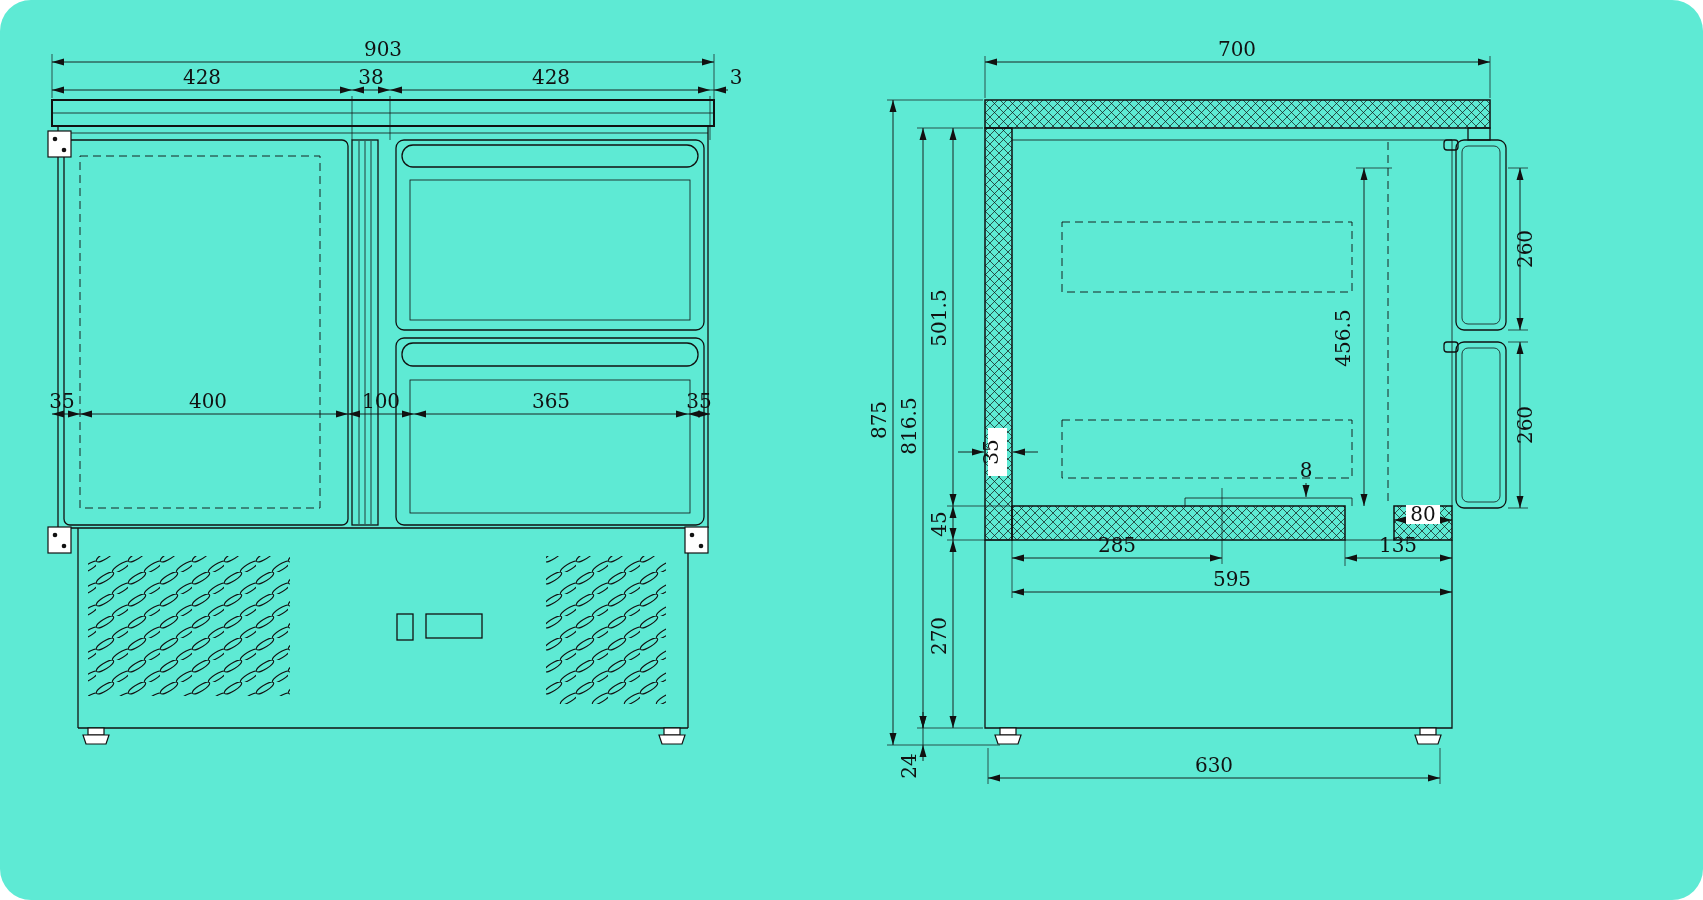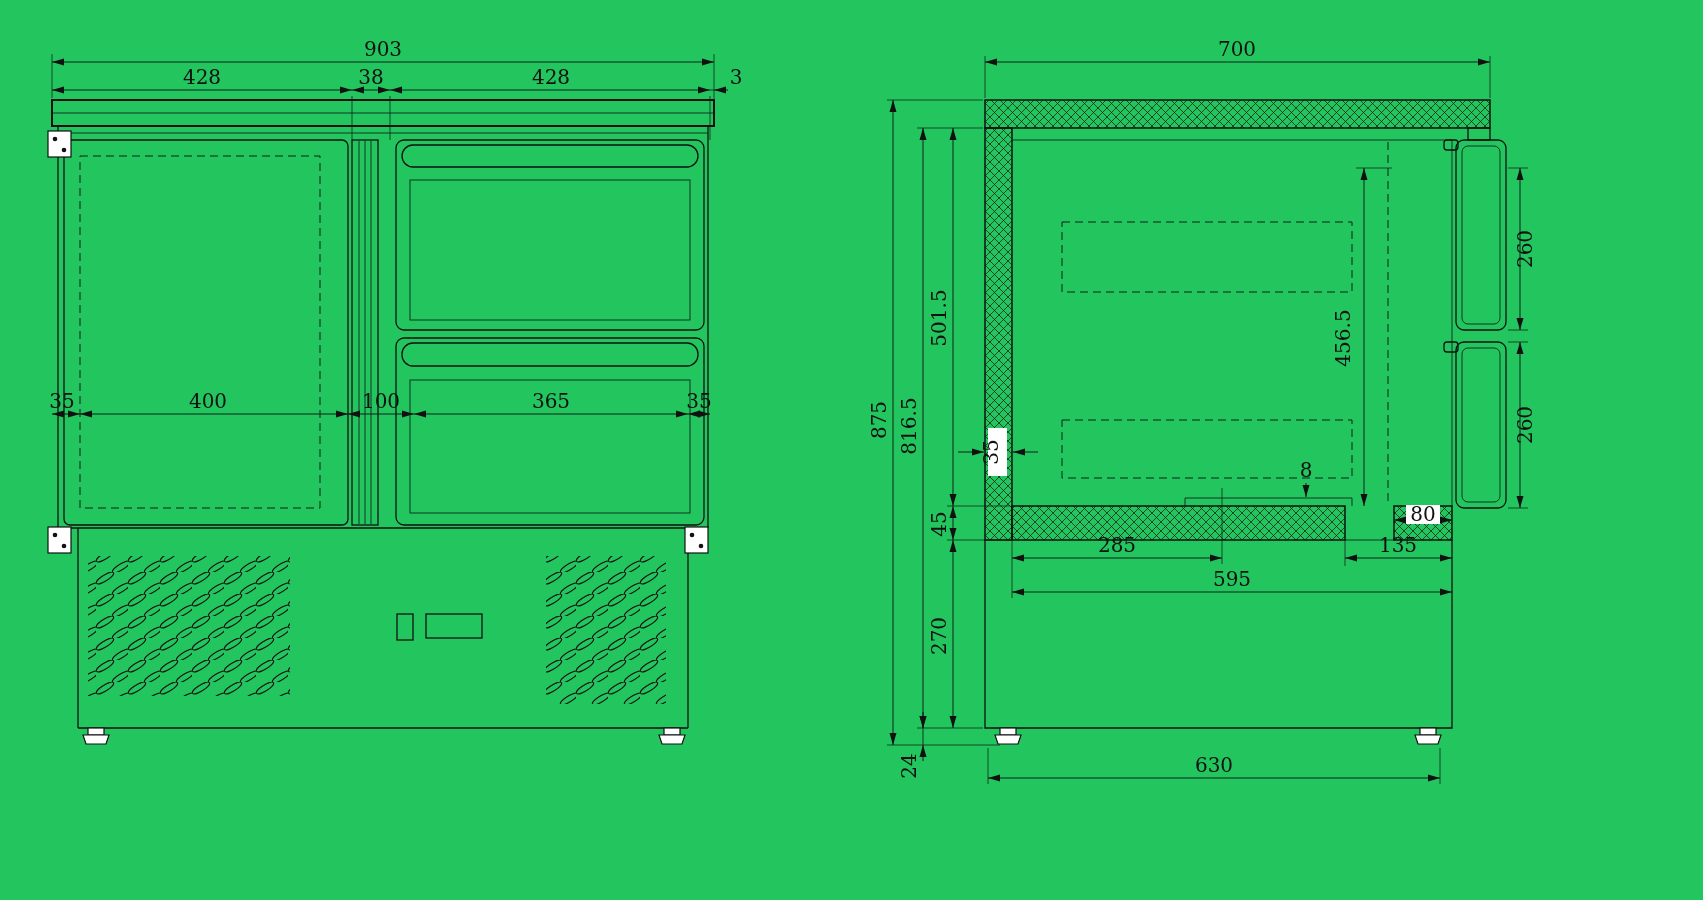--- a/index.html
+++ b/index.html
@@ -1,17 +1,17 @@
 <!DOCTYPE html>
 <html><head>
 <meta charset="utf-8">
 <style>
   html,body{margin:0;padding:0;background:#ffffff;}
-  .stage{position:relative;width:1703px;height:900px;background:#22c55e;overflow:hidden;
-         font-family:"DejaVu Serif", serif;}
+  .stage{position:relative;width:1703px;height:900px;background:#5eead4;overflow:hidden;
+         font-family:"DejaVu Serif", serif;border-radius:31px;}
   svg{position:absolute;left:0;top:0;}
   svg text{font-family:"DejaVu Serif", serif;font-size:20px;fill:#111;text-anchor:middle;}
   .thick{stroke:#111;stroke-width:2;fill:none;}
   .med{stroke:#111;stroke-width:1.3;fill:none;}
   .thin{stroke:#111;stroke-width:0.8;fill:none;}
   .dash{stroke:#111;stroke-width:0.9;fill:none;stroke-dasharray:8 5;}
   .dim{stroke:#111;stroke-width:0.9;fill:none;marker-start:url(#arr);marker-end:url(#arr);}
   .lead{stroke:#111;stroke-width:0.9;fill:none;marker-end:url(#arr);}
   .ext{stroke:#111;stroke-width:0.7;fill:none;}
   .hatch{fill:url(#xhatch);stroke:#111;stroke-width:1.5;}

